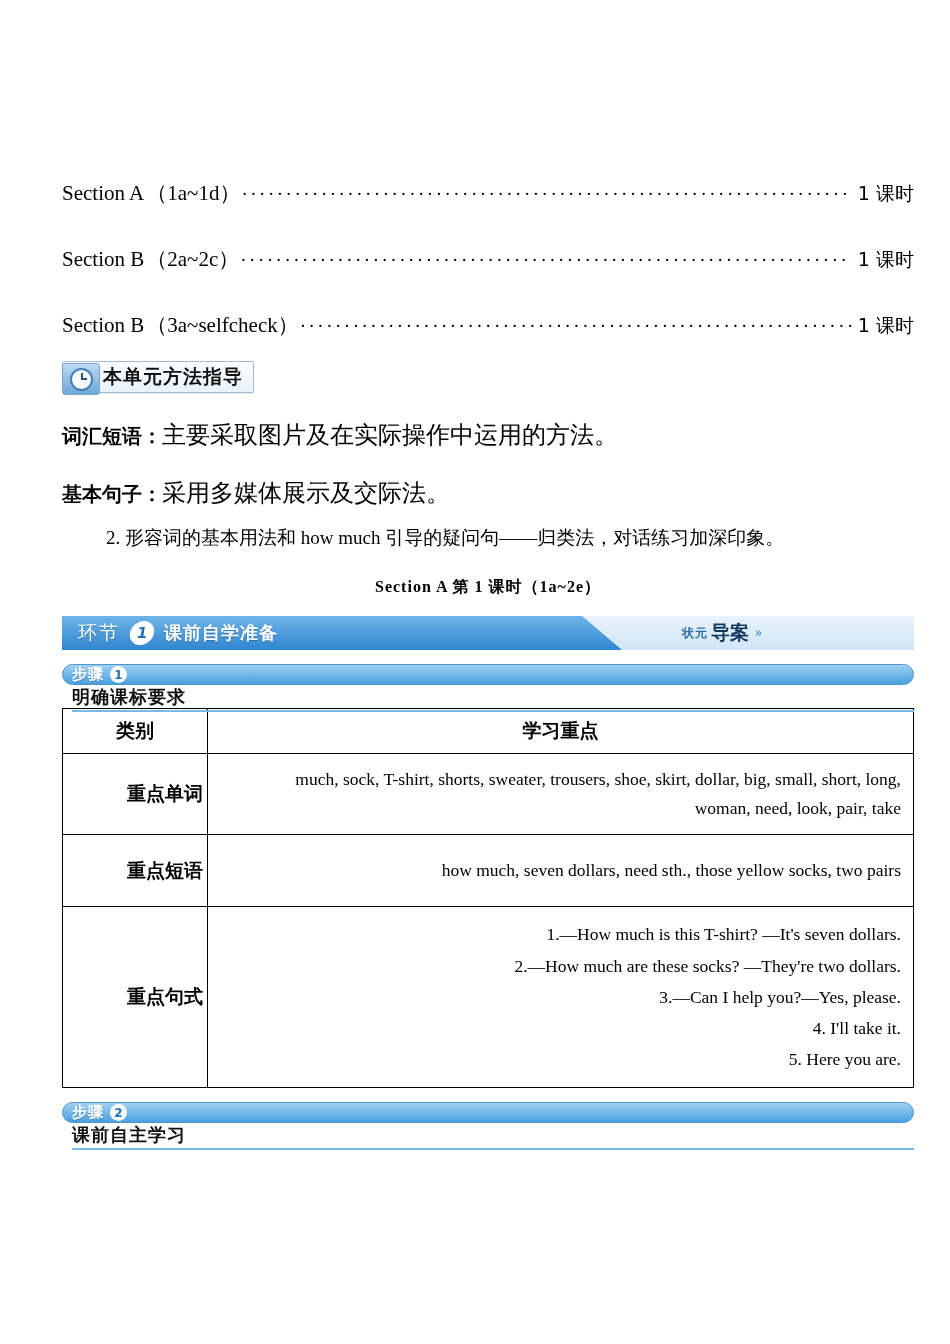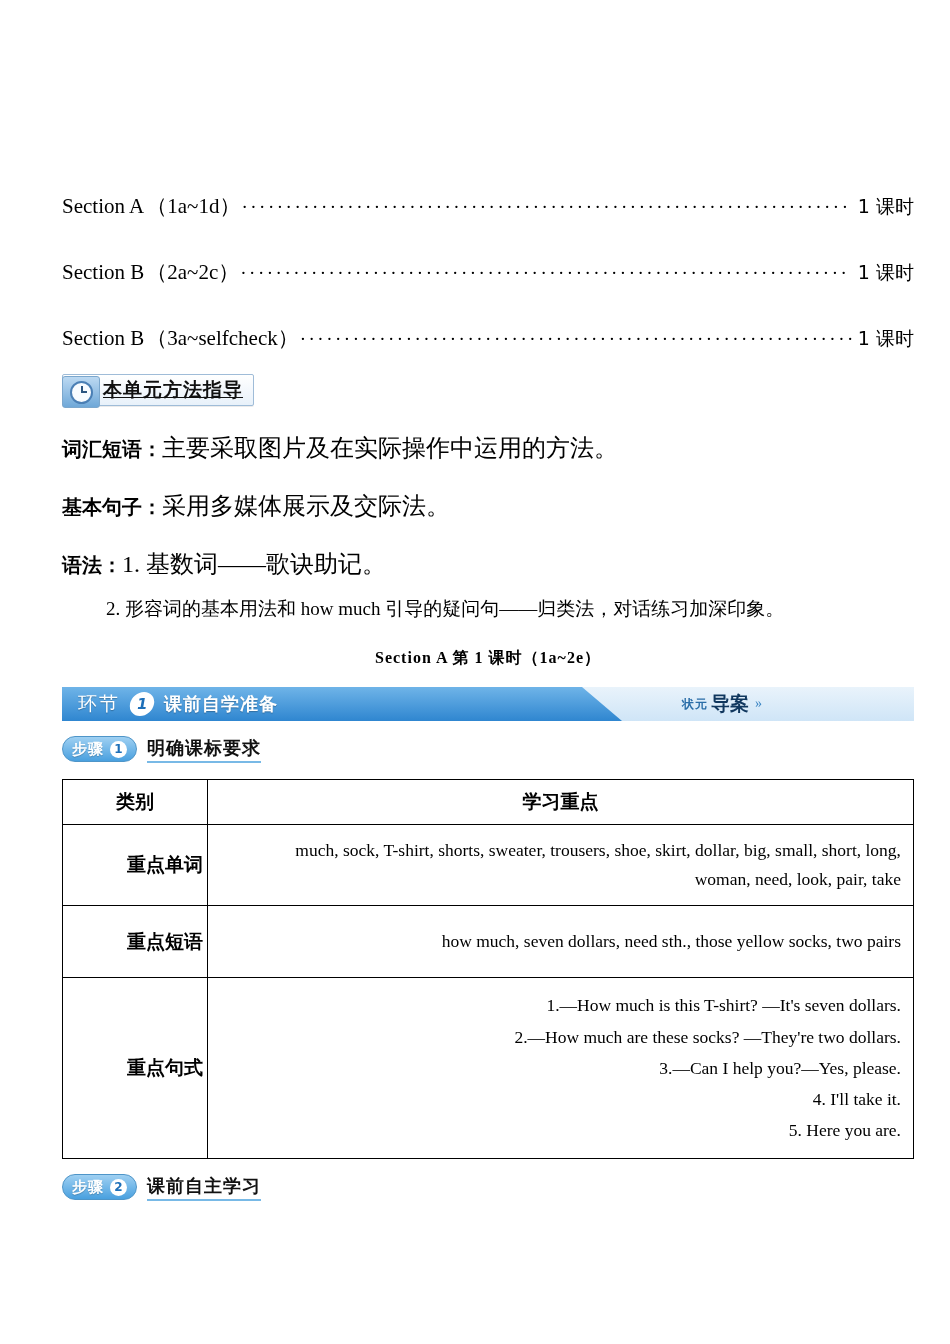--- a/index.html
+++ b/index.html
@@ -18,21 +18,21 @@
   .page {
     position: relative;
     width: 950px;
     height: 1344px;
     padding: 0;
     box-sizing: border-box;
   }
   .content {
     position: absolute;
     left: 62px;
-    top: 16px;
+    top: 3px;
     width: 852px;
   }
 
   
   .toc-line {
     display: flex;
     align-items: baseline;
     font-size: 21px;
     white-space: nowrap;
   }
@@ -74,21 +74,20 @@
     padding: 0 10px 0 40px;
     border-radius: 2px;
     box-shadow: 0 1px 0 rgba(0,0,0,0.08);
   }
   .mb-box .mb-text {
     font-family: "DejaVu Sans", sans-serif;
     font-weight: bold;
     font-size: 19px;
     color: #111;
     letter-spacing: 1px;
-    text-decoration: underline;
   }
   .mb-icon {
     position: absolute;
     left: 0;
     top: 2px;
     width: 36px;
     height: 30px;
     background: linear-gradient(#bcd9f2, #6fa8d8);
     border: 1px solid #7ba7cd;
     border-radius: 3px;
@@ -231,23 +230,23 @@
   .ribbon-right .rr-arrow {
     margin-left: 6px;
     color: #3b86c4;
     font-size: 14px;
     letter-spacing: -2px;
   }
 
   
   .step {
     display: flex;
-    align-items: center;
     margin-top: 14px;
     height: 28px;
+    flex-direction: column;
   }
   .step-pill {
     display: flex;
     align-items: center;
     background: linear-gradient(#9fd0f2, #49a0df);
     border: 1px solid #4e95c8;
     border-radius: 13px;
     height: 24px;
     padding: 0 9px;
   }
@@ -370,23 +369,20 @@
         <span class="clock"></span>
       </div>
     </div>
 
     
     <div class="method-row">
       <span class="mlabel">词汇短语：</span><span class="mtext">主要采取图片及在实际操作中运用的方法。</span>
     </div>
     <div class="method-row">
       <span class="mlabel">基本句子：</span><span class="mtext">采用多媒体展示及交际法。</span>
-    </div>
-    <div class="method-row">
-      <span class="mlabel">语法：</span><span class="mtext">1. 基数词——歌诀助记。</span>
     </div>
     <div class="method-sub">2. 形容词的基本用法和 how much 引导的疑问句——归类法，对话练习加深印象。</div>
 
     
     <div class="section-title">Section  A    第 1 课时（1a~2e）</div>
 
     
     <div class="ribbon">
       <div class="ribbon-left">
         <span class="r-huanjie">环节</span>

